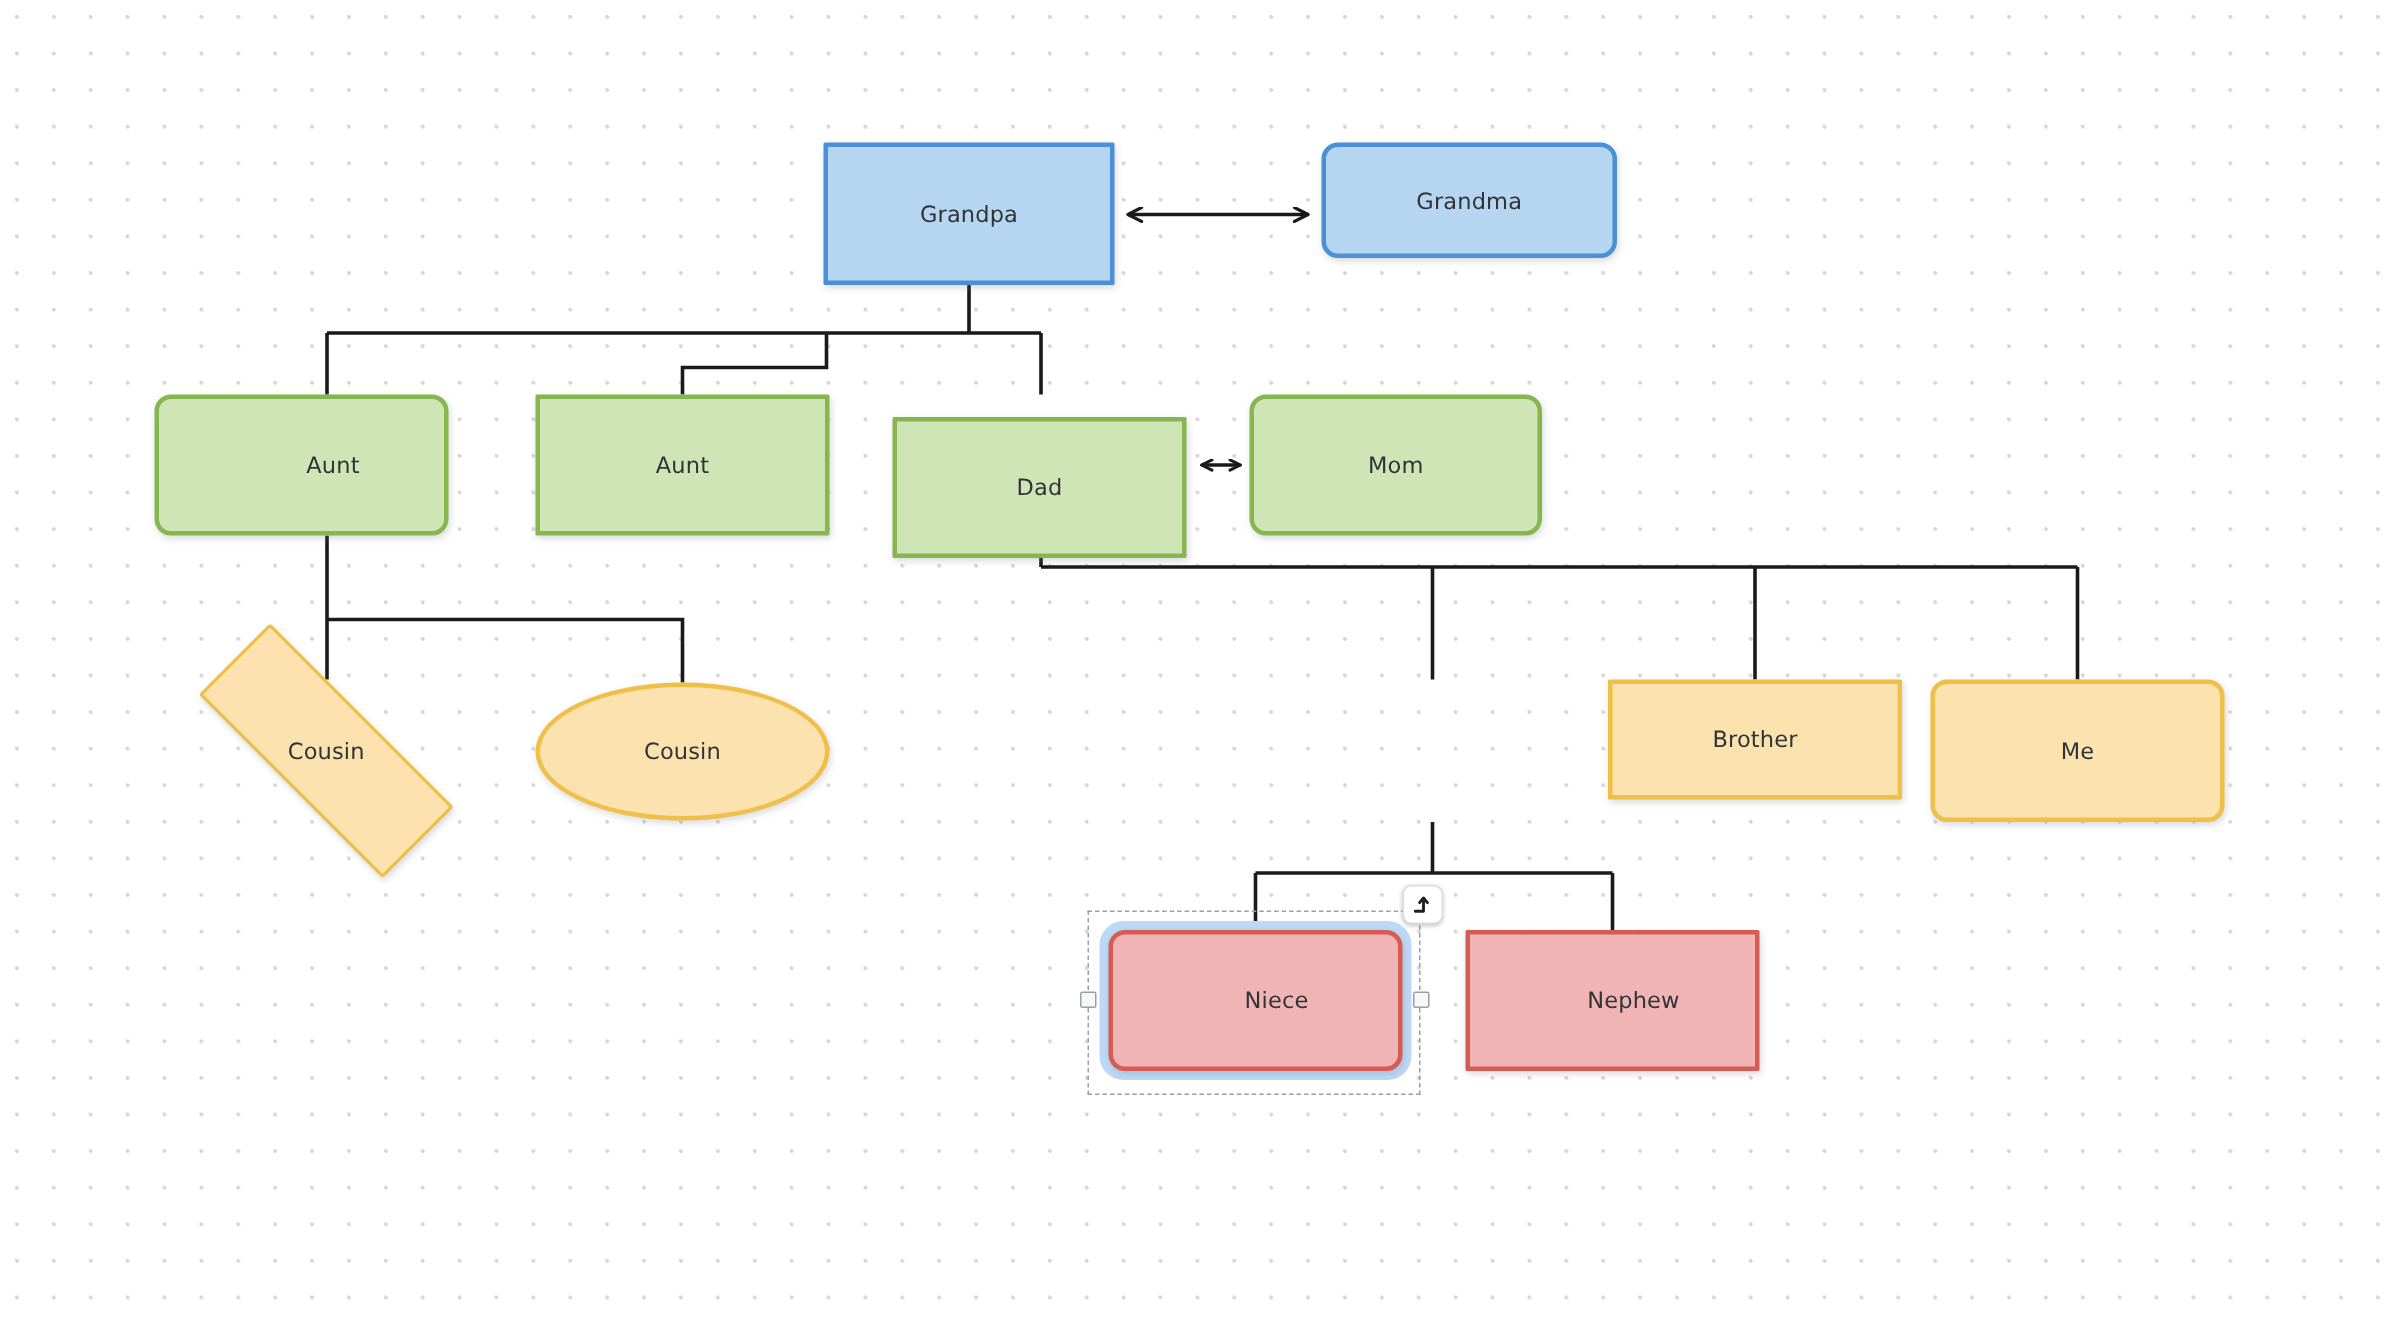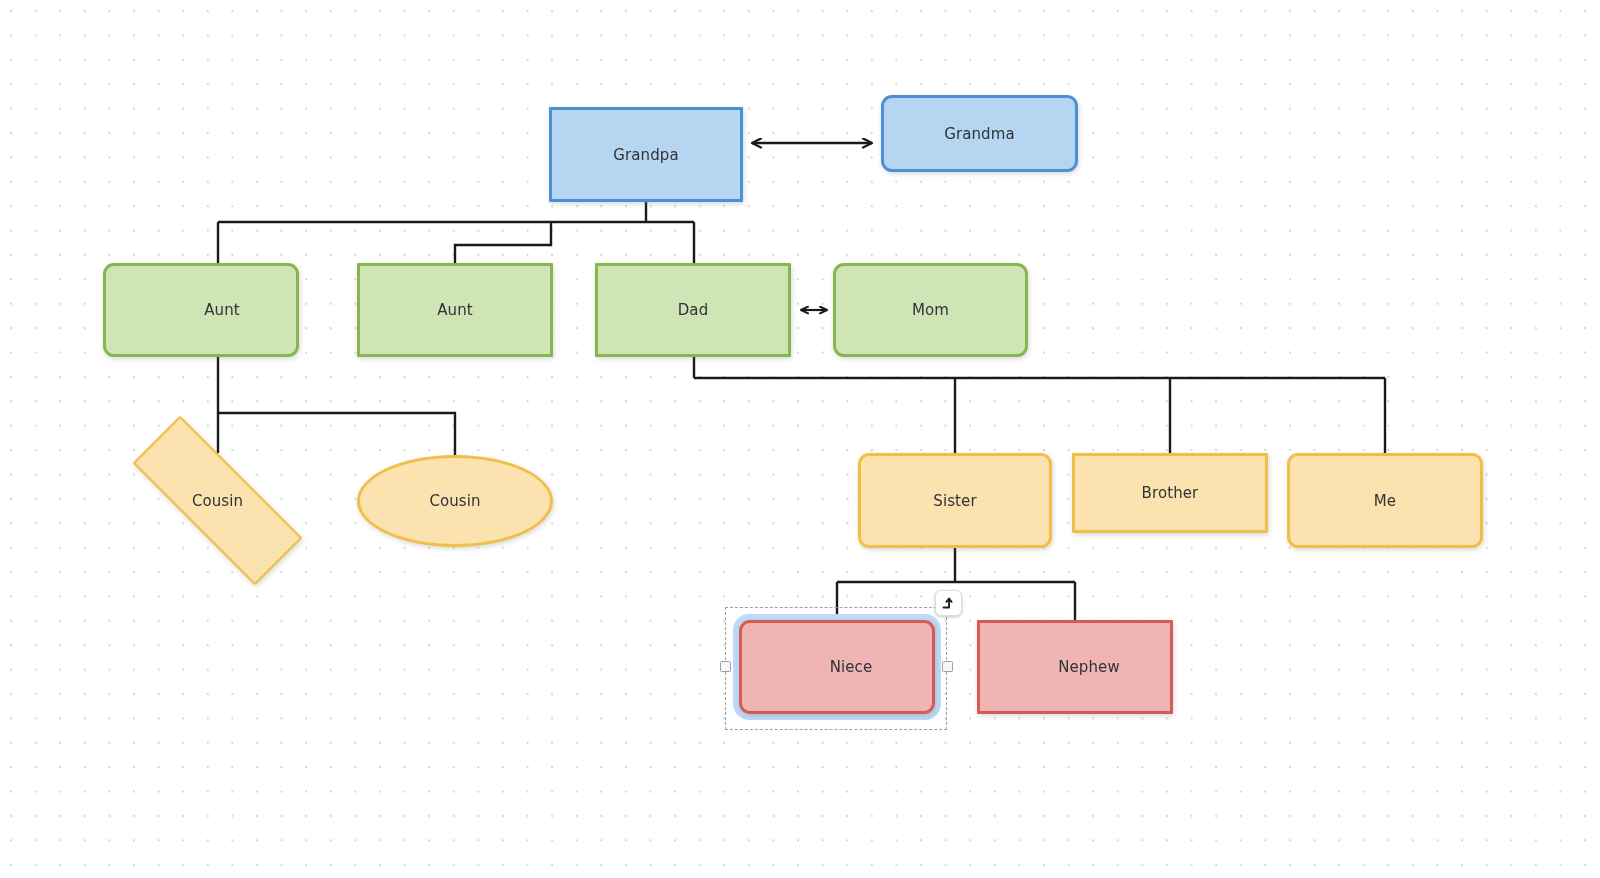--- a/index.html
+++ b/index.html
@@ -178,56 +178,53 @@
       <path d="M 1075,582 L 1075,620"></path>
     </g>
 
     <g fill="none" stroke="#1a1a1a" stroke-width="2.2">
       <line x1="801" y1="310" x2="827" y2="310" marker-start="url(#arrStartS)" marker-end="url(#arrEndS)"></line>
     </g>
   </svg>
 
   <div class="sel-glow" style="left:733px; top:614px; width:208px; height:106px;"></div>
 
-  <div class="node rect sharp pal-blue" style="left:549px; top:107px; width:194px; height:95px;">
+  <div class="node rect sharp pal-blue" style="left:549px; top:95px; width:194px; height:95px;">
     <span class="node-label">Grandpa</span>
   </div>
 
   <div class="node rect rounded pal-blue" style="left:881px; top:95px; width:197px; height:77px;">
     <span class="node-label">Grandma</span>
   </div>
 
   <div class="node rect rounded pal-green" style="left:103px; top:263px; width:196px; height:94px;padding-left:42px;">
     <span class="node-label">Aunt</span>
   </div>
 
   <div class="node rect sharp pal-green" style="left:357px; top:263px; width:196px; height:94px;">
     <span class="node-label">Aunt</span>
   </div>
 
-  <div class="node rect sharp pal-green" style="left:595px; top:263px; width:196px; height:94px;">
+  <div class="node rect sharp pal-green" style="left:595px; top:278px; width:196px; height:94px;">
     <span class="node-label">Dad</span>
   </div>
 
   <div class="node rect rounded pal-green" style="left:833px; top:263px; width:195px; height:94px;">
     <span class="node-label">Mom</span>
   </div>
 
   <div class="node diamond" style="left:95px; top:453px; width:245px; height:95px;">
     <span class="shape"></span>
     <span class="node-label">Cousin</span>
   </div>
 
   <div class="node ellipse pal-yellow" style="left:357px; top:455px; width:196px; height:92px;">
     <span class="node-label">Cousin</span>
   </div>
 
-  <div class="node rect rounded pal-yellow" style="left:858px; top:453px; width:194px; height:95px;">
-    <span class="node-label">Sister</span>
-  </div>
 
   <div class="node rect sharp pal-yellow" style="left:1072px; top:453px; width:196px; height:80px;">
     <span class="node-label">Brother</span>
   </div>
 
   <div class="node rect rounded pal-yellow" style="left:1287px; top:453px; width:196px; height:95px;">
     <span class="node-label">Me</span>
   </div>
 
   <div class="node rect rounded pal-red" style="left:739px; top:620px; width:196px; height:94px; z-index:3;">

